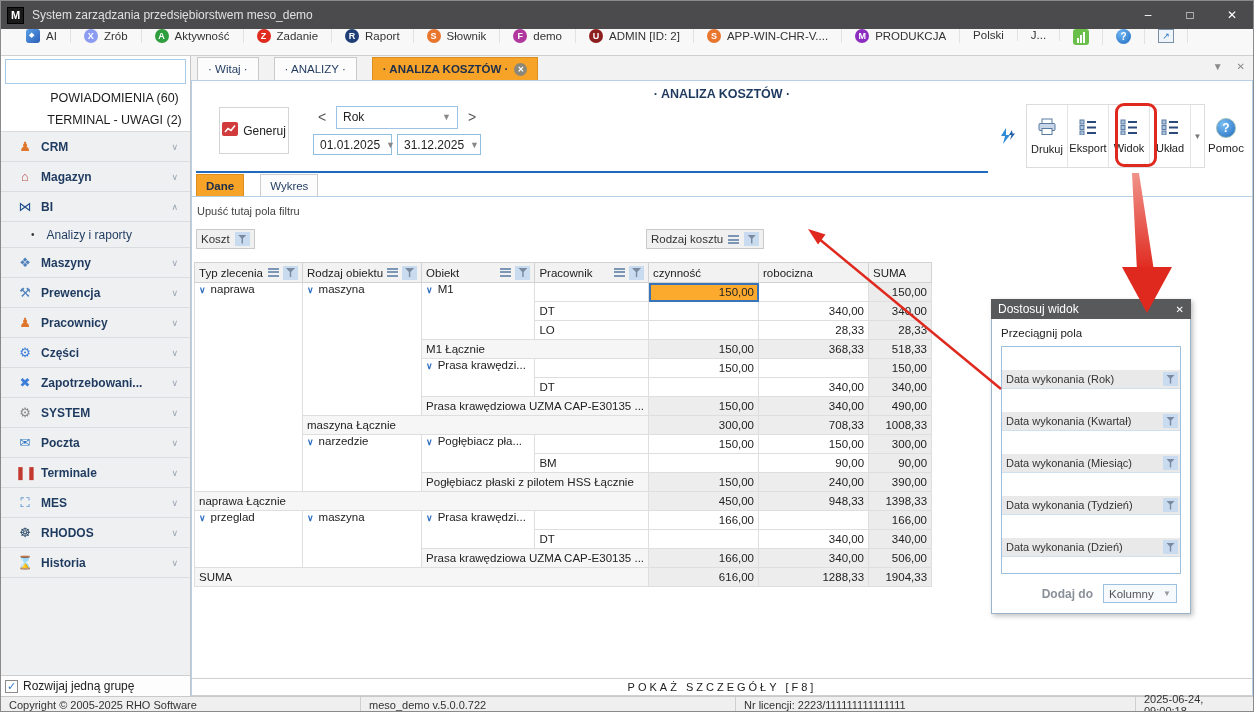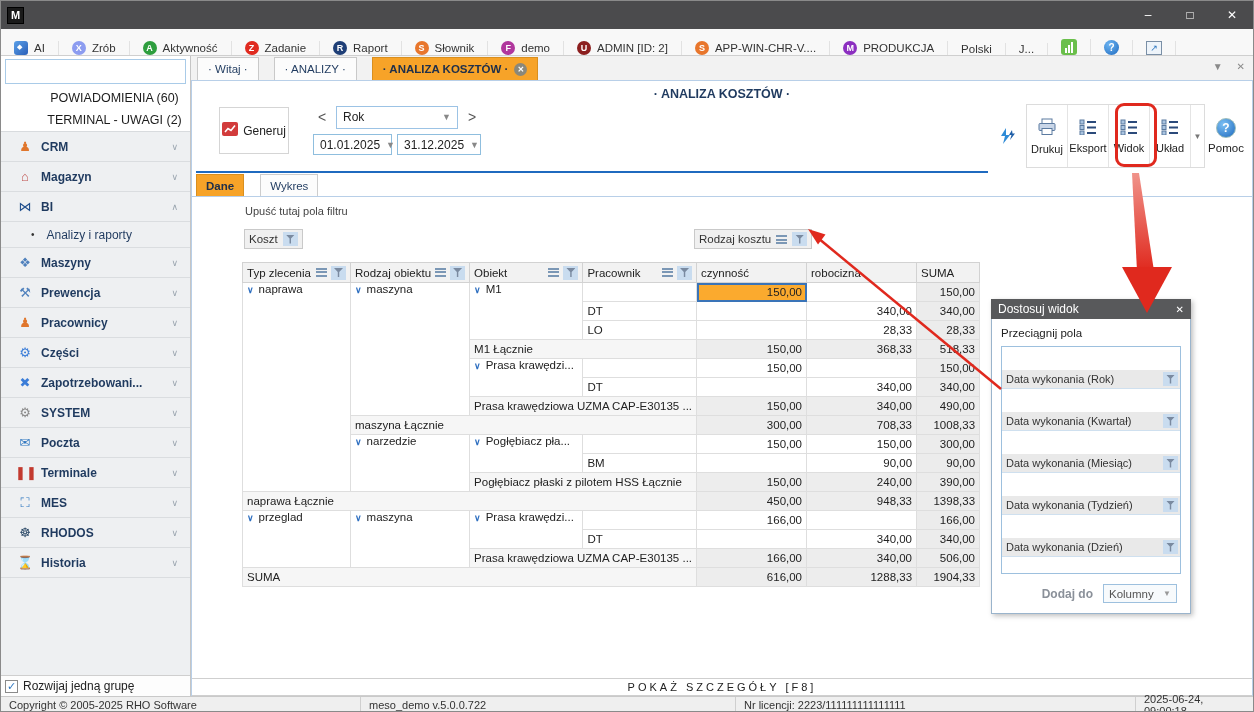--- a/index.html
+++ b/index.html
@@ -7,21 +7,21 @@
   .window { position:relative; width:1254px; height:712px; background:#fff; border:1px solid #8a8a8a; overflow:hidden; }
 
   
   .titlebar { height:28px; background:#4b4b4d; display:flex; align-items:center; color:#e8e8e8; }
   .app-logo { width:17px; height:17px; margin-left:6px; background:#1a1a1a; color:#fff; font-size:11px; font-weight:bold; display:flex; align-items:center; justify-content:center; border:1px solid #000; }
   .titlebar-text { margin-left:8px; font-size:12px; color:#e0e0e0; }
   .win-controls { margin-left:auto; display:flex; height:100%; }
   .win-btn { width:42px; height:100%; display:flex; align-items:center; justify-content:center; font-size:12px; color:#fff; cursor:default; }
 
   
-  .toolbar { height:27px; background:#f8f8f8; border-bottom:1px solid #cfcfcf; display:flex; align-items:flex-end; font-size:11.5px; color:#333; }
+  .toolbar { height:27px; background:#f8f8f8; border-bottom:1px solid #cfcfcf; display:flex; align-items:flex-start; font-size:11.5px; color:#333;padding-left:12px; }
   .tb-item { display:flex; align-items:center; gap:6px; padding:0 13px; border-right:1px solid #e2e2e2; white-space:nowrap; }
   .ic-circle { width:14px; height:14px; border-radius:50%; color:#fff; font-size:9px; font-weight:bold; display:flex; align-items:center; justify-content:center; }
   .ic-ai { width:14px; height:14px; border-radius:3px; background:linear-gradient(135deg,#5aa0e8,#2b5fb8); position:relative; }
   .ic-ai::after { content:"◆"; color:#fff; font-size:7px; position:absolute; left:3px; top:2px; }
   .ic-stats { width:16px; height:16px; border-radius:3px; background:#6abf4b; display:flex; align-items:flex-end; justify-content:center; gap:1px; padding:2px; }
   .ic-stats i { width:2px; background:#fff; display:block; }
   .ic-help { width:15px; height:15px; border-radius:50%; background:radial-gradient(circle at 35% 30%,#6db5f2,#1f6abf); color:#fff; font-size:10px; font-weight:bold; display:flex; align-items:center; justify-content:center; }
   .ic-ext { width:16px; height:14px; border:1px solid #7a8fa6; background:#eef4fa; color:#2f77c0; font-size:9px; display:flex; align-items:center; justify-content:center; }
 
   
@@ -71,21 +71,21 @@
   .act-caret { width:13px; background:#fff; display:flex; align-items:center; justify-content:center; color:#777; font-size:8px; }
   .act-help { width:42px; display:flex; flex-direction:column; align-items:center; justify-content:center; gap:4px; font-size:11.5px; color:#222; }
   .help-big { width:20px; height:20px; border-radius:50%; background:radial-gradient(circle at 35% 30%,#7cc0f4,#1f6abf); color:#fff; font-weight:bold; font-size:12px; display:flex; align-items:center; justify-content:center; border:1px solid #9bb; }
   .blue-sep-row { height:2px; position:relative; }
   .blue-sep { position:absolute; left:4px; top:0; width:792px; height:2px; background:#1f6abf; }
   .subtabs { height:23px; display:flex; align-items:flex-end; padding-left:4px; gap:16px; background:#fff; }
   .subtab { height:22px; padding:0 9px; display:flex; align-items:center; font-size:11.5px; color:#1f3a5f; background:#fcfcfc; border:1px solid #cdcdcd; border-bottom:none; }
   .subtab.active { background:#f7a328; border-color:#d98f1f; font-weight:bold; color:#20304a; }
 
   
-  .pivot-region { flex:1; border-top:1px solid #b8cfe8; position:relative; background:#fff; overflow:hidden;padding-left:48px; }
+  .pivot-region { flex:1; border-top:1px solid #b8cfe8; position:relative; background:#fff; overflow:hidden; }
   .drop-hint { font-size:11px; color:#444; padding:8px 0 0 5px; }
   .chips-row { position:relative; height:21px; margin-top:12px; }
   .chip { position:absolute; top:0; height:20px; background:#f0f0f0; border:1px solid #c9c9c9; display:flex; align-items:center; gap:5px; padding:0 4px; font-size:11.5px; color:#333; }
   .ic-sort { width:11px; height:9px; background:repeating-linear-gradient(180deg,#7b97b5 0 2px,transparent 2px 3.5px); }
   .funnel-box { width:15px; height:14px; background:#c9dcef; display:flex; align-items:center; justify-content:center; }
   .funnel { width:9px; height:9px; background:#7a8aa0; clip-path:polygon(0 0,100% 0,58% 45%,58% 100%,42% 100%,42% 45%); display:block; }
   .pivot { border-collapse:collapse; table-layout:fixed; margin:12px 0 0 2px; font-size:11.5px; color:#222; border:1px solid #c5c5c5; }
   .pivot th, .pivot td { border:1px solid #dedede; height:19px; padding:0 4px; overflow:hidden; white-space:nowrap; }
   .pivot thead th { background:#f2f2f2; border-color:#d2d2d2; font-weight:normal; text-align:left; height:20px; }
   .th-inner { display:flex; align-items:center; gap:4px; }
@@ -126,20 +126,21 @@
   .widok-highlight { position:absolute; left:1114px; top:102px; width:42px; height:64px; border:3px solid #e0291e; border-radius:9px; z-index:30; pointer-events:none; }
   .overlay-svg { position:absolute; left:0; top:0; z-index:60; pointer-events:none; }
 </style>
 </head>
 <body>
 
 <div class="window">
 
   <div class="titlebar">
     <span class="app-logo">M</span>
+    <span class="titlebar-text">System zarządzania przedsiębiorstwem meso_demo</span>
     <div class="win-controls">
       <span class="win-btn">–</span>
       <span class="win-btn">□</span>
       <span class="win-btn">✕</span>
     </div>
   </div>
 
   <div class="toolbar" id="toolbar">
       <div class="tb-item">
         <span class="ic-ai"></span>

